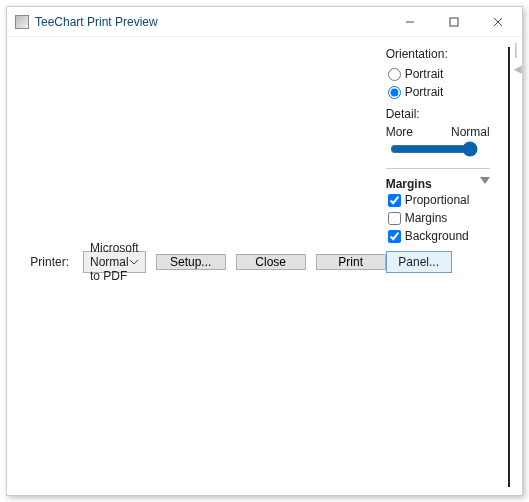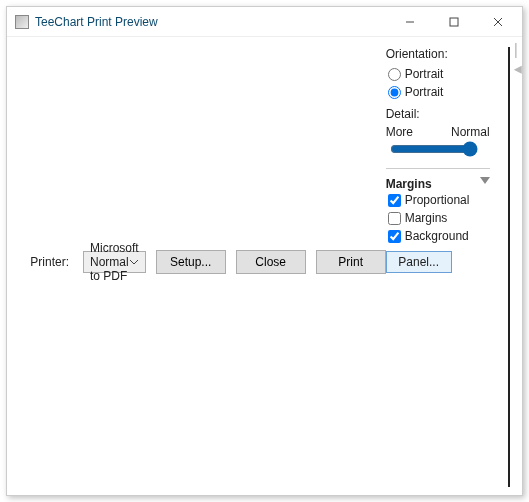--- a/index.html
+++ b/index.html
@@ -9,21 +9,21 @@
   .titlebar .icon { width: 14px; height: 14px; border: 1px solid #888; background: linear-gradient(135deg,#bbb,#eee); margin-right: 6px; }
   .titlebar .title { font-size: 12px; color: #0c4a6e; flex: 1; }
   .winbtns { display: flex; }
   .winbtn { width: 44px; height: 28px; display: flex; align-items: center; justify-content: center; color: #555; font-size: 12px; cursor: default; }
   .winbtn svg { stroke: #444; }
   .content { flex: 1; padding: 10px 2px 8px 14px; display: flex; }
   .toprow { display: flex; align-items: center; gap: 10px; margin-bottom: 10px; }
   .toprow .lbl { font-size: 12px; color: #222; width: 48px; text-align: right; margin-right:4px;}
   .combo { flex: 1; height: 22px; border: 1px solid #adadad; background: #efefef; display: flex; align-items: center; padding: 0 6px; font-size: 12px; color: #222; position: relative; }
   .combo .chev { position: absolute; right: 6px; top: 4px; }
-  .btn { height: 24px; min-width: 70px; border: 1px solid #adadad; background: #e1e1e1; font-size: 12px; display: flex; align-items: center; justify-content: center; cursor: default; }
+  .btn { height: 16px; min-width: 70px; border: 1px solid #adadad; background: #e1e1e1; font-size: 12px; display: flex; align-items: center; justify-content: center; cursor: default; }
   .mainrow { flex: 1; display: flex; gap: 18px; }
   .sidebar { width: 104px; display: flex; flex-direction: column; font-size: 12px; color: #222; }
   .grouplabel { margin-bottom: 4px; }
   .radio, .check { display: flex; align-items: center; gap: 4px; margin: 2px 0 2px 2px; cursor: default; }
   .radio input, .check input { margin: 0; }
   .detail { margin-top: 6px; }
   .sliderrow { display: flex; justify-content: space-between; font-size: 12px; }
   .slider { width: 88px; margin: 2px 0 0 4px; accent-color: #0a64ad; }
   hr.side { border: none; border-top: 1px solid #ccc; margin: 8px 0; }
   .margins-head { display: flex; align-items: flex-start; justify-content: space-between; font-weight: bold; }

